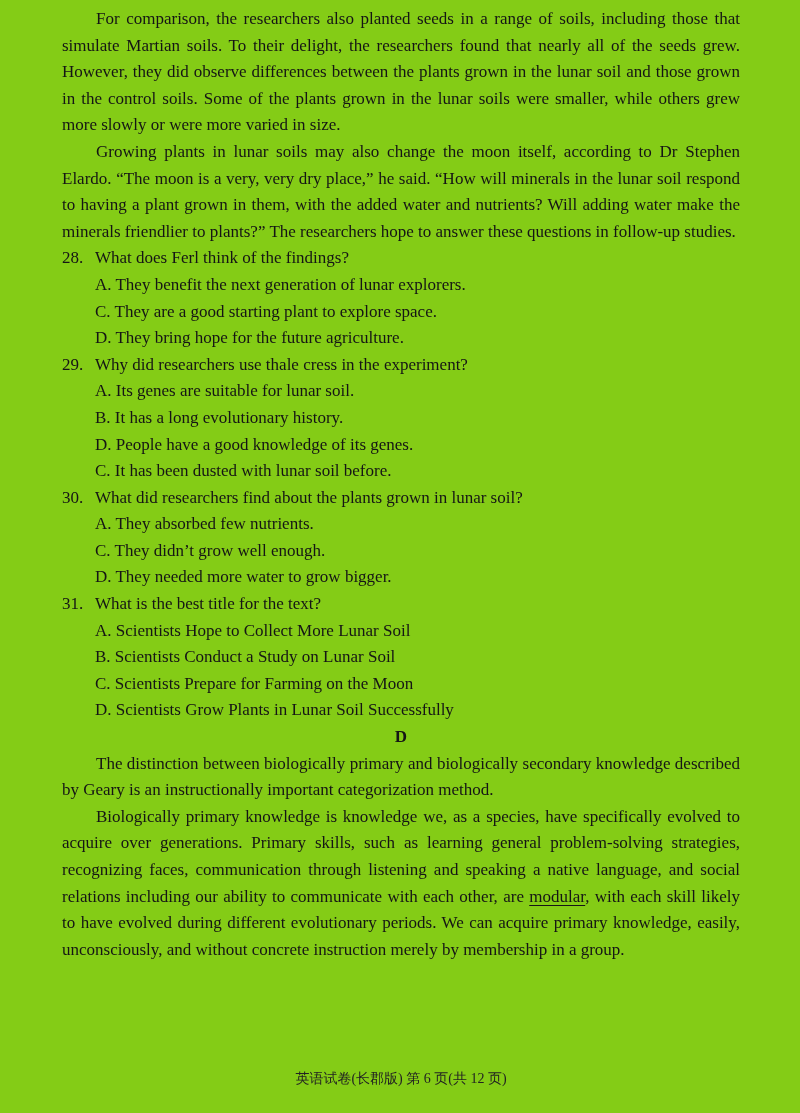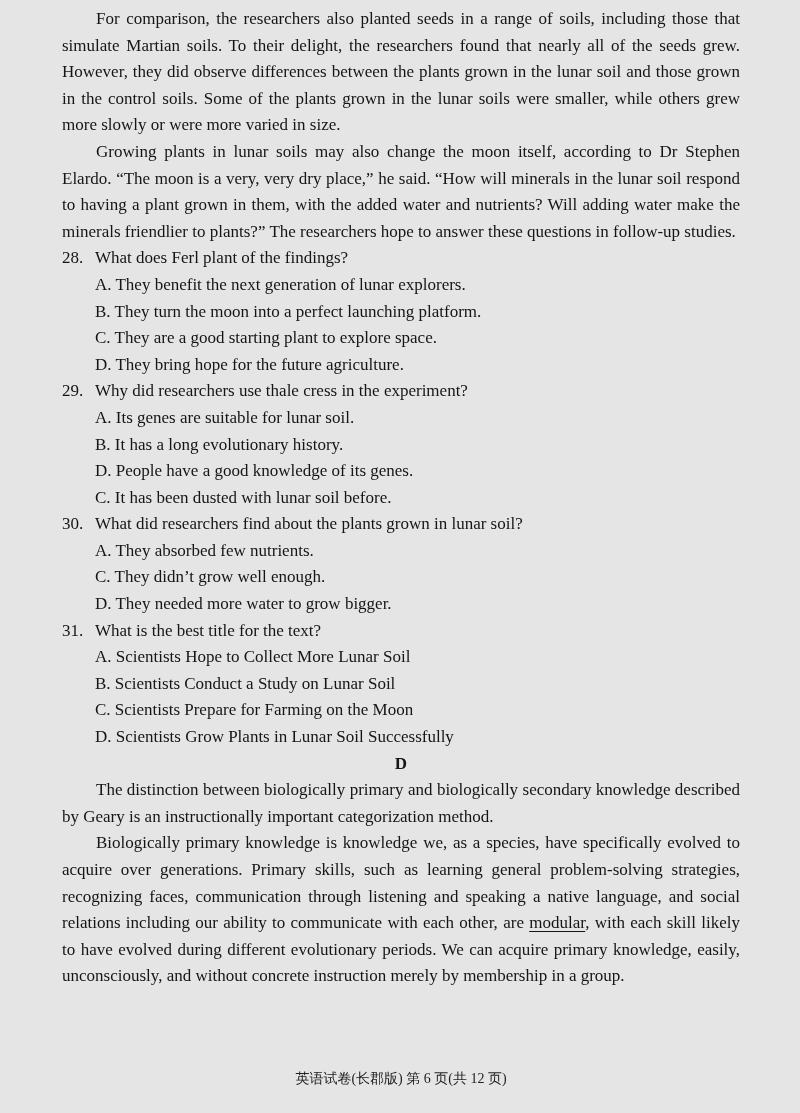--- a/index.html
+++ b/index.html
@@ -5,21 +5,21 @@
   html, body {
     margin: 0;
     padding: 0;
     background: #ffffff;
   }
   .page {
     position: relative;
     width: 800px;
     height: 1113px;
     box-sizing: border-box;
-    background: #e5e5e5;
+    background: #84cc16;
     color: #151515;
     font-family: "Liberation Serif", "DejaVu Serif", serif;
     font-size: 17px;
     line-height: 26.6px;
     padding: 6px 60px 0 62px;
     display: flex;
     flex-direction: column;
   }
   .para {
     margin: 0;
@@ -56,23 +56,22 @@
 </style>
 </head>
 <body>
 
 <div class="page">
 
   <p class="para">For comparison, the researchers also planted seeds in a range of soils, including those that simulate Martian soils. To their delight, the researchers found that nearly all of the seeds grew. However, they did observe differences between the plants grown in the lunar soil and those grown in the control soils. Some of the plants grown in the lunar soils were smaller, while others grew more slowly or were more varied in size.</p>
   <p class="para">Growing plants in lunar soils may also change the moon itself, according to Dr Stephen Elardo. “The moon is a very, very dry place,” he said. “How will minerals in the lunar soil respond to having a plant grown in them, with the added water and nutrients? Will adding water make the minerals friendlier to plants?” The researchers hope to answer these questions in follow-up studies.</p>
 
   <div class="question">
-    <div class="stem"><span class="qnum">28.</span><span>What does Ferl plant of the findings?</span></div>
+    <div class="stem"><span class="qnum">28.</span><span>What does Ferl think of the findings?</span></div>
     <div class="option">A. They benefit the next generation of lunar explorers.</div>
-    <div class="option">B. They turn the moon into a perfect launching platform.</div>
     <div class="option">C. They are a good starting plant to explore space.</div>
     <div class="option">D. They bring hope for the future agriculture.</div>
   </div>
 
   <div class="question">
     <div class="stem"><span class="qnum">29.</span><span>Why did researchers use thale cress in the experiment?</span></div>
     <div class="option">A. Its genes are suitable for lunar soil.</div>
     <div class="option">B. It has a long evolutionary history.</div>
     <div class="option">D. People have a good knowledge of its genes.</div>
     <div class="option">C. It has been dusted with lunar soil before.</div>

